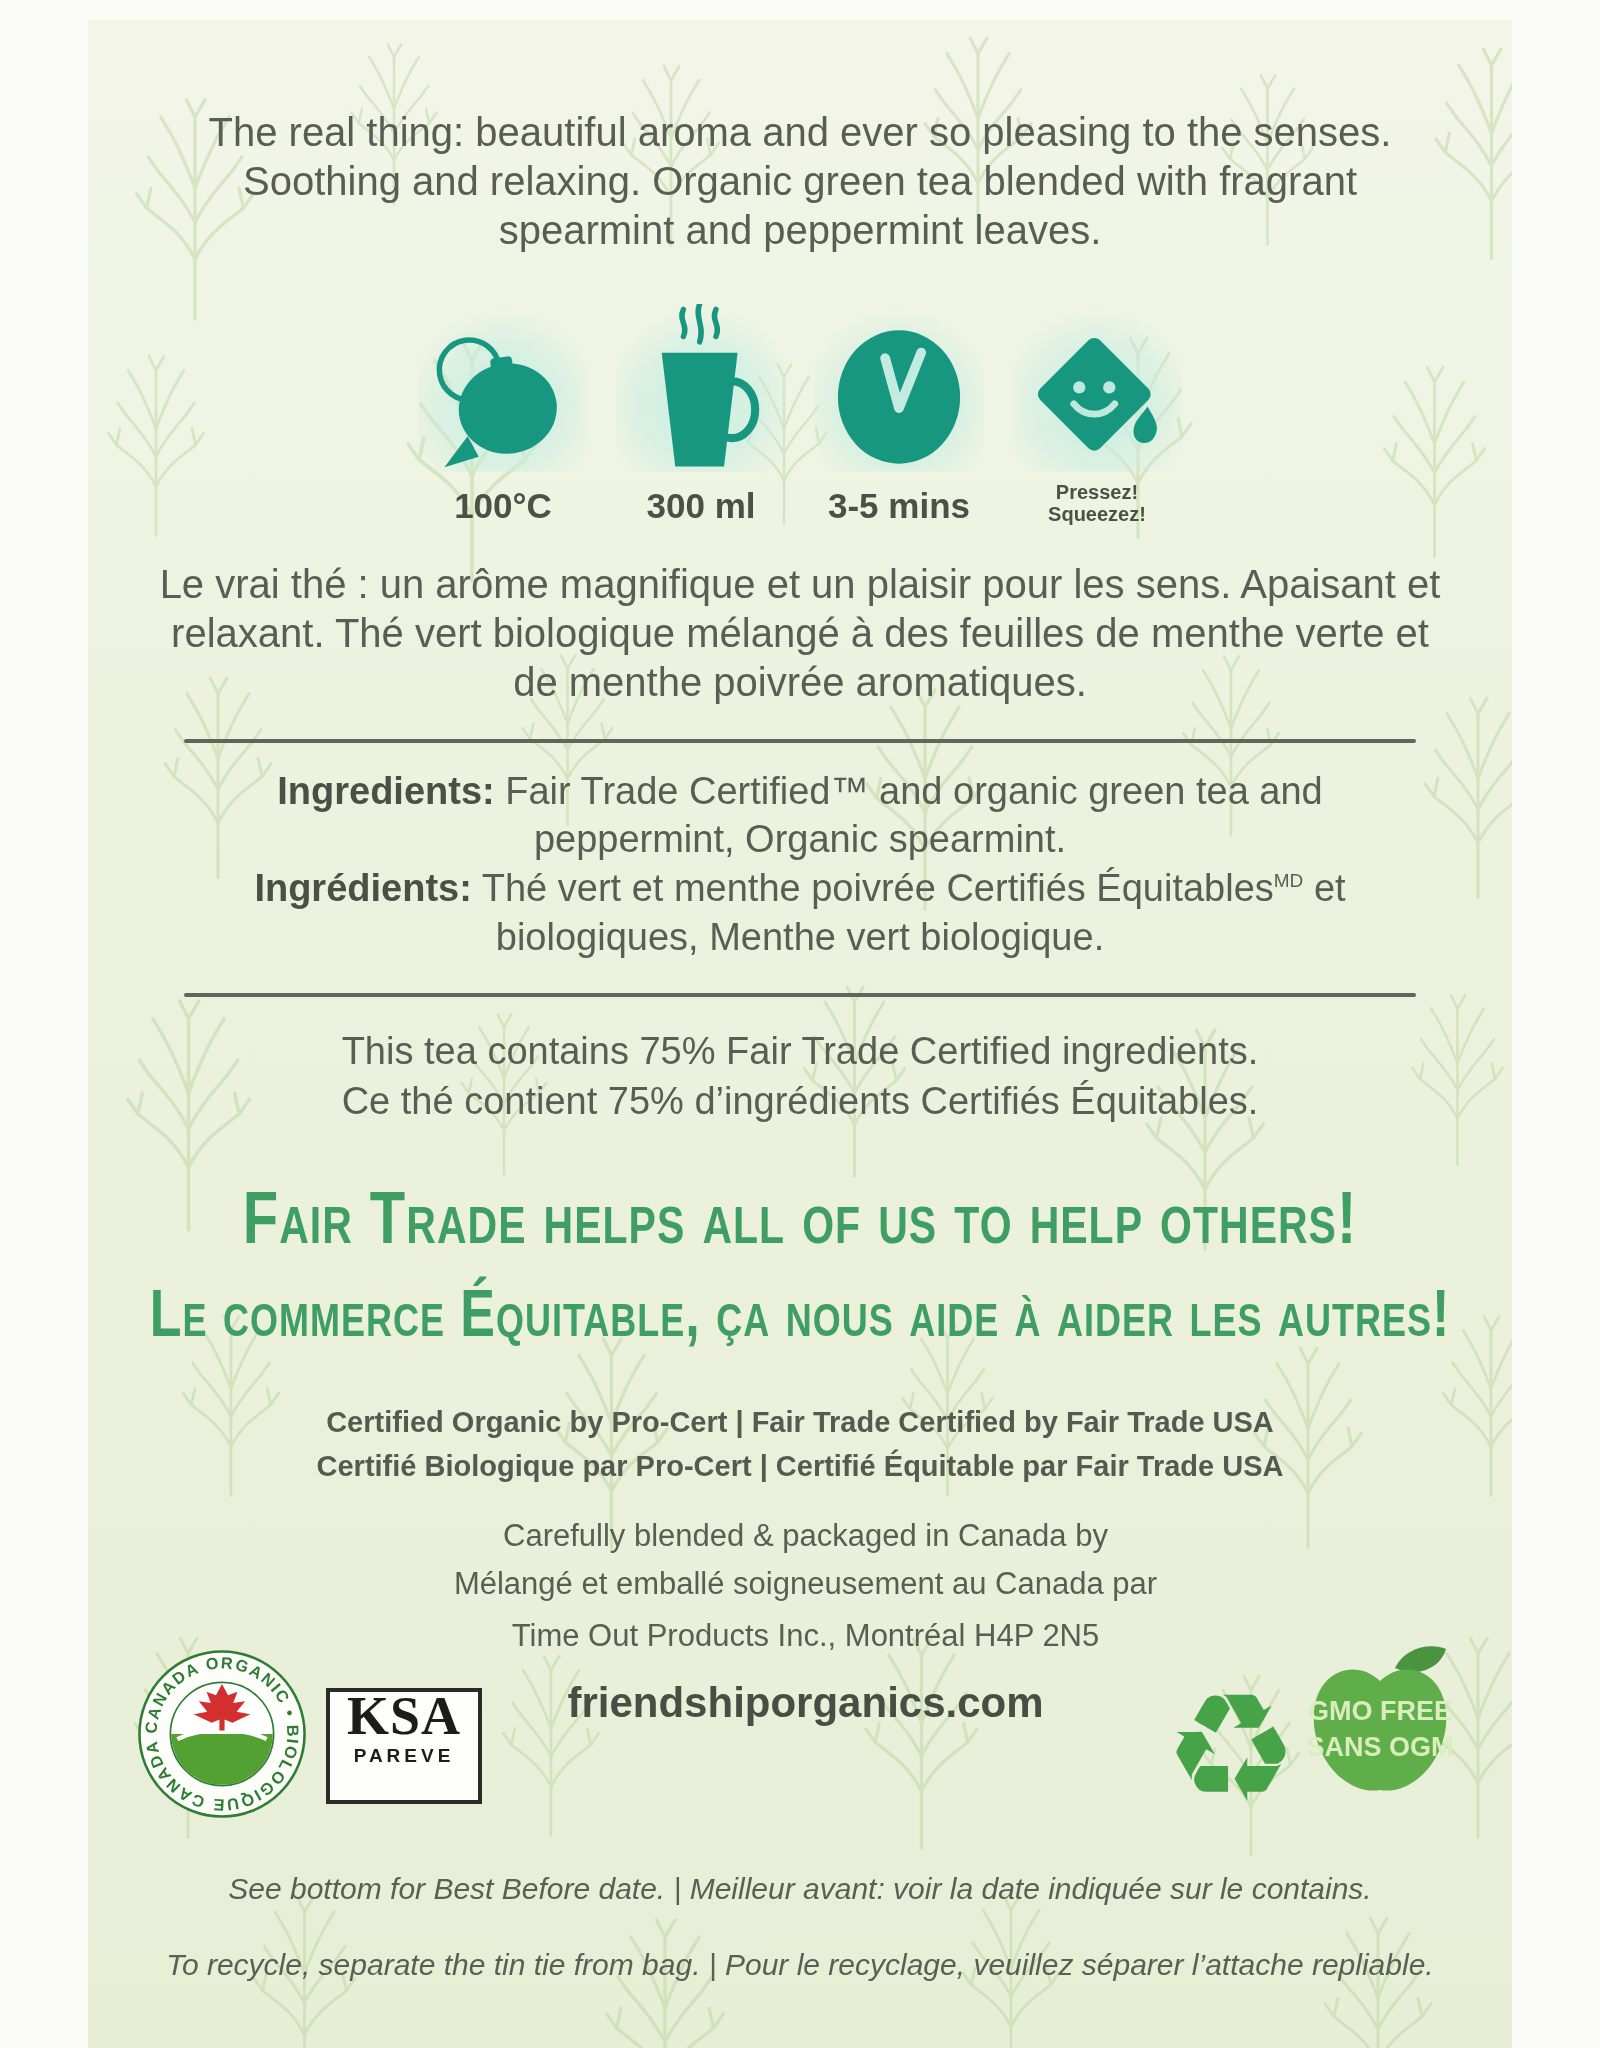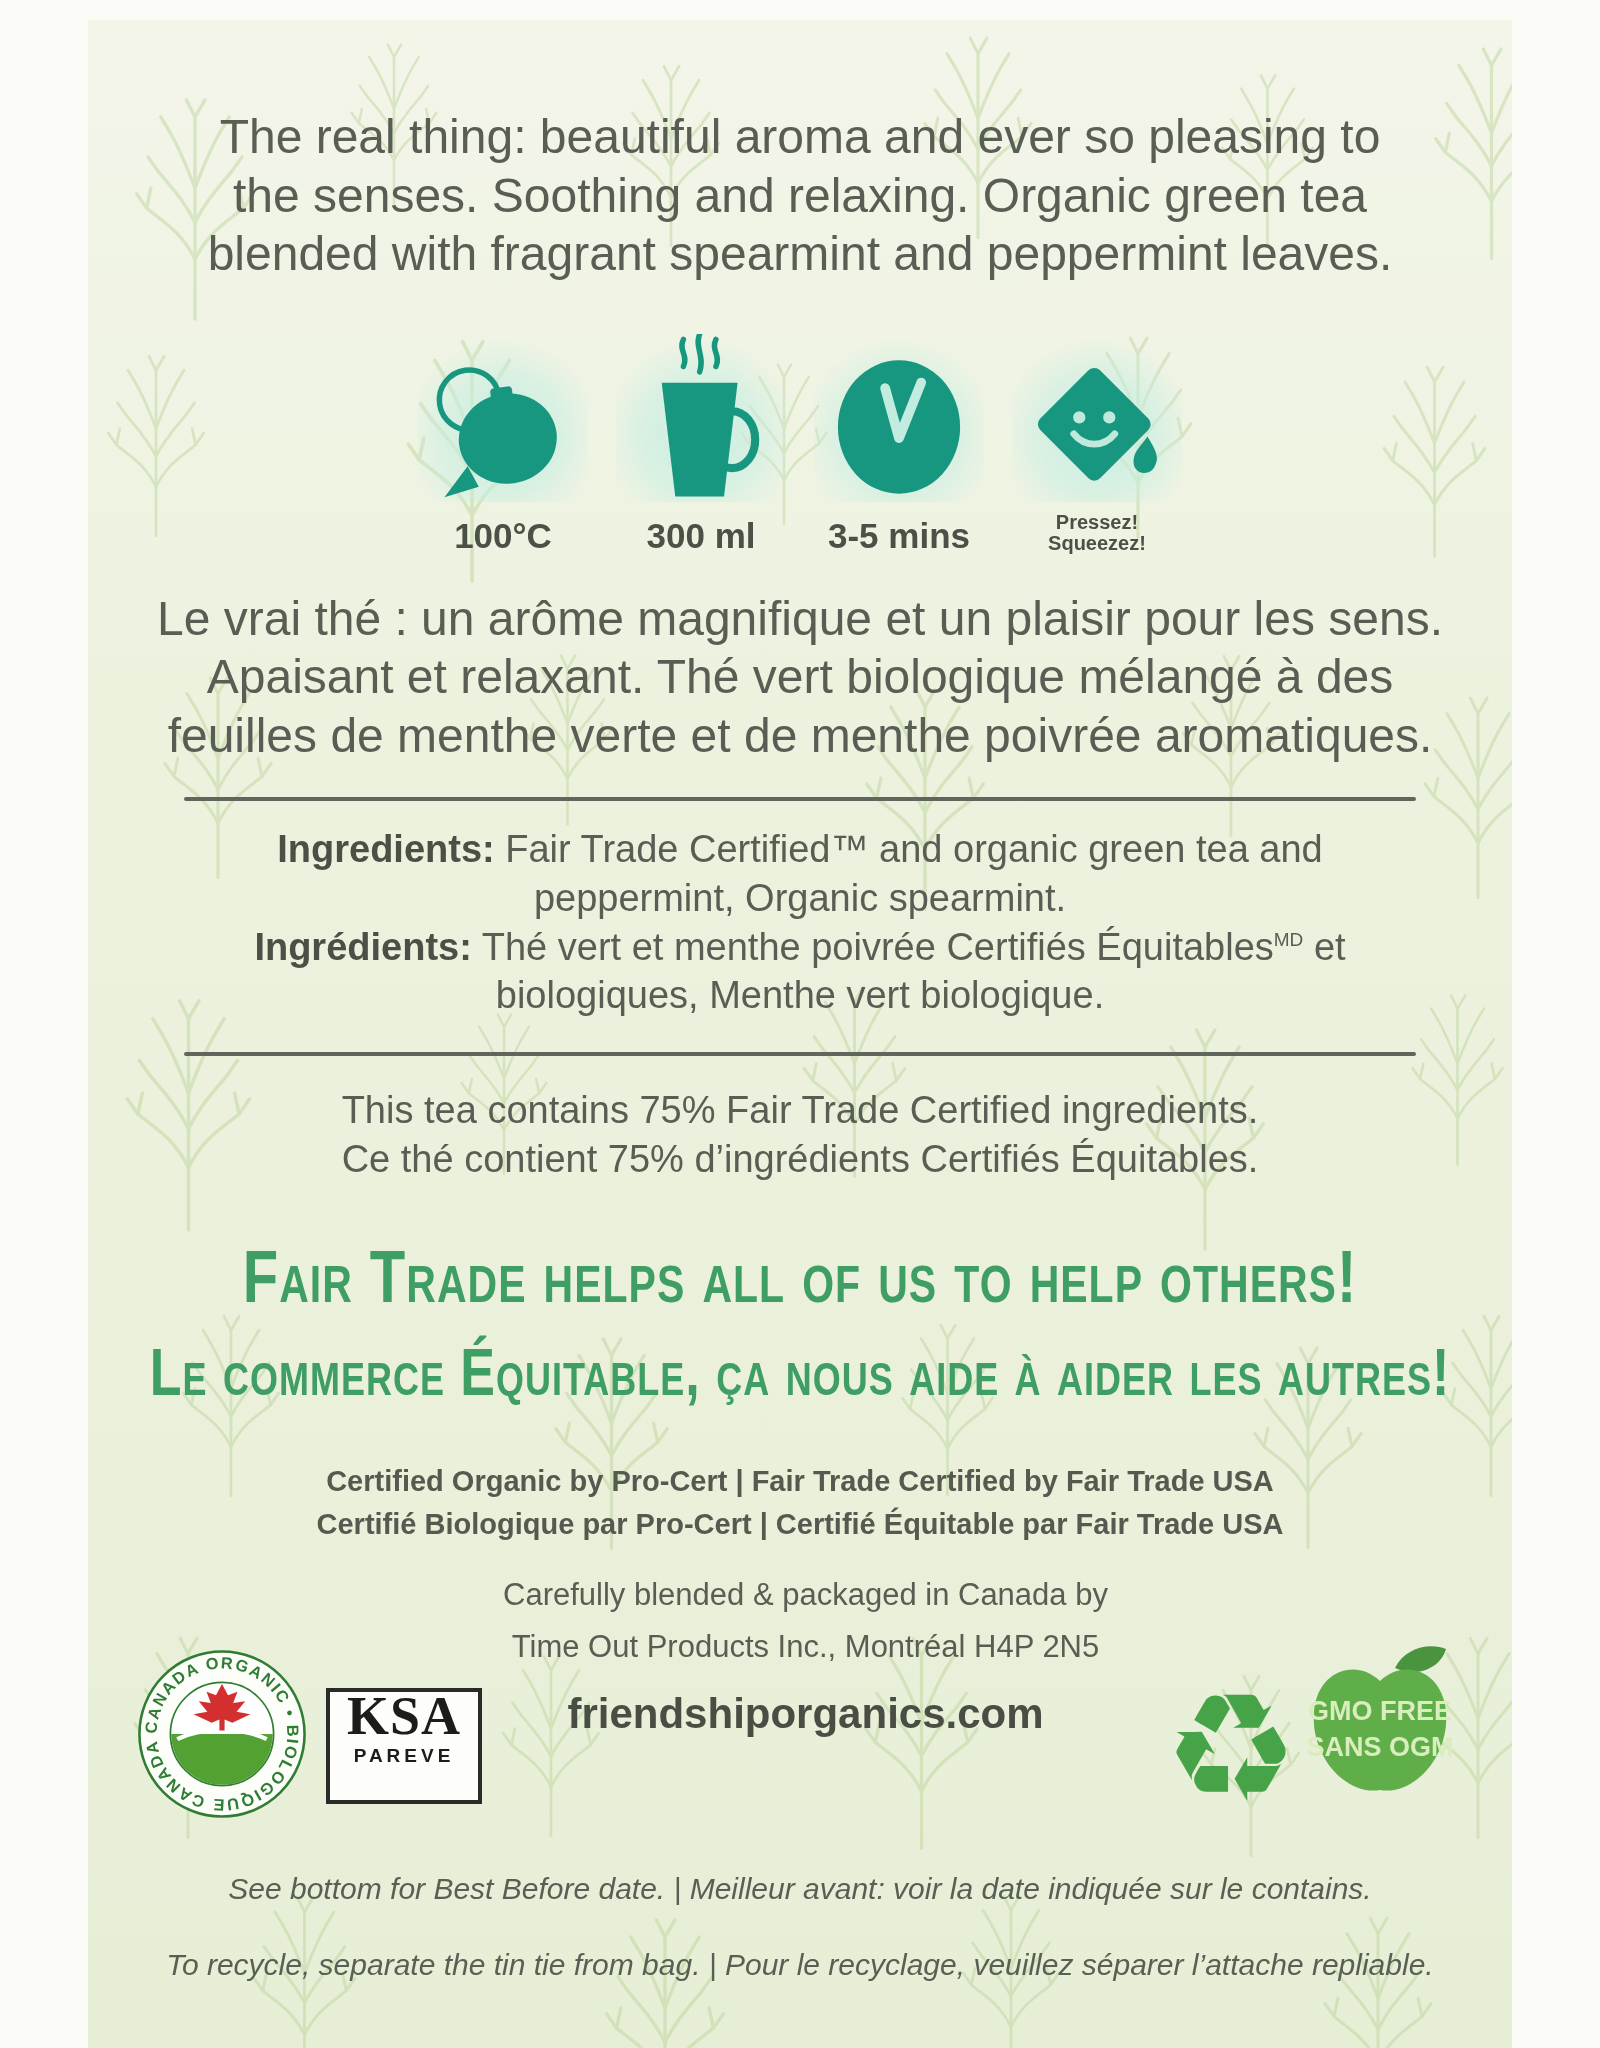--- a/index.html
+++ b/index.html
@@ -13,21 +13,21 @@
     position:absolute;left:88px;top:20px;width:1424px;height:2028px;
     background:linear-gradient(180deg,#f2f5e8 0%,#edf2df 35%,#eaf0da 70%,#e7eed6 100%);
     overflow:hidden;
   }
   .trees{position:absolute;inset:0;z-index:0;pointer-events:none;}
   .tree{position:absolute;opacity:.45;}
   .content{position:relative;z-index:1;width:100%;height:100%;}
 
   .intro{
     text-align:center;color:#585e53;
-    font-size:48px;line-height:1.22;font-weight:500;
+    font-size:40px;line-height:1.22;font-weight:500;
     margin:0 auto;
   }
   .intro-en{padding-top:88px;width:1190px;}
   .intro-fr{width:1290px;margin-top:34px;}
 
   .brew-row{
     display:flex;justify-content:center;align-items:flex-start;
     margin-top:40px;
   }
   .brew-item{width:198px;text-align:center;}
@@ -299,20 +299,21 @@
     <div class="headline headline-en">Fair Trade helps all of us to help others!</div>
     <div class="headline headline-fr">Le commerce Équitable, ça nous aide à aider les autres!</div>
 
     <div class="certs">
       <div>Certified Organic by Pro-Cert | Fair Trade Certified by Fair Trade USA</div>
       <div>Certifié Biologique par Pro-Cert | Certifié Équitable par Fair Trade USA</div>
     </div>
 
     <div class="producer">
       <div>Carefully blended &amp; packaged in Canada by</div>
+      <div>Mélangé et emballé soigneusement au Canada par</div>
       <div class="company">Time Out Products Inc., Montréal H4P 2N5</div>
       <div class="website">friendshiporganics.com</div>
     </div>
 
     <div class="logo logo-canada">
       <svg width="172" height="172" viewBox="0 0 200 200">
         <circle cx="100" cy="100" r="96" fill="#fdfdfa" stroke="#2e7d32" stroke-width="3"></circle>
         <path id="ringPath" d="M100,100 m-76,0 a76,76 0 1,1 152,0 a76,76 0 1,1 -152,0" fill="none"></path>
         <text font-size="19" font-weight="bold" fill="#2e7d32" letter-spacing="2">
           <textPath href="#ringPath">CANADA ORGANIC • BIOLOGIQUE CANADA •</textPath>

